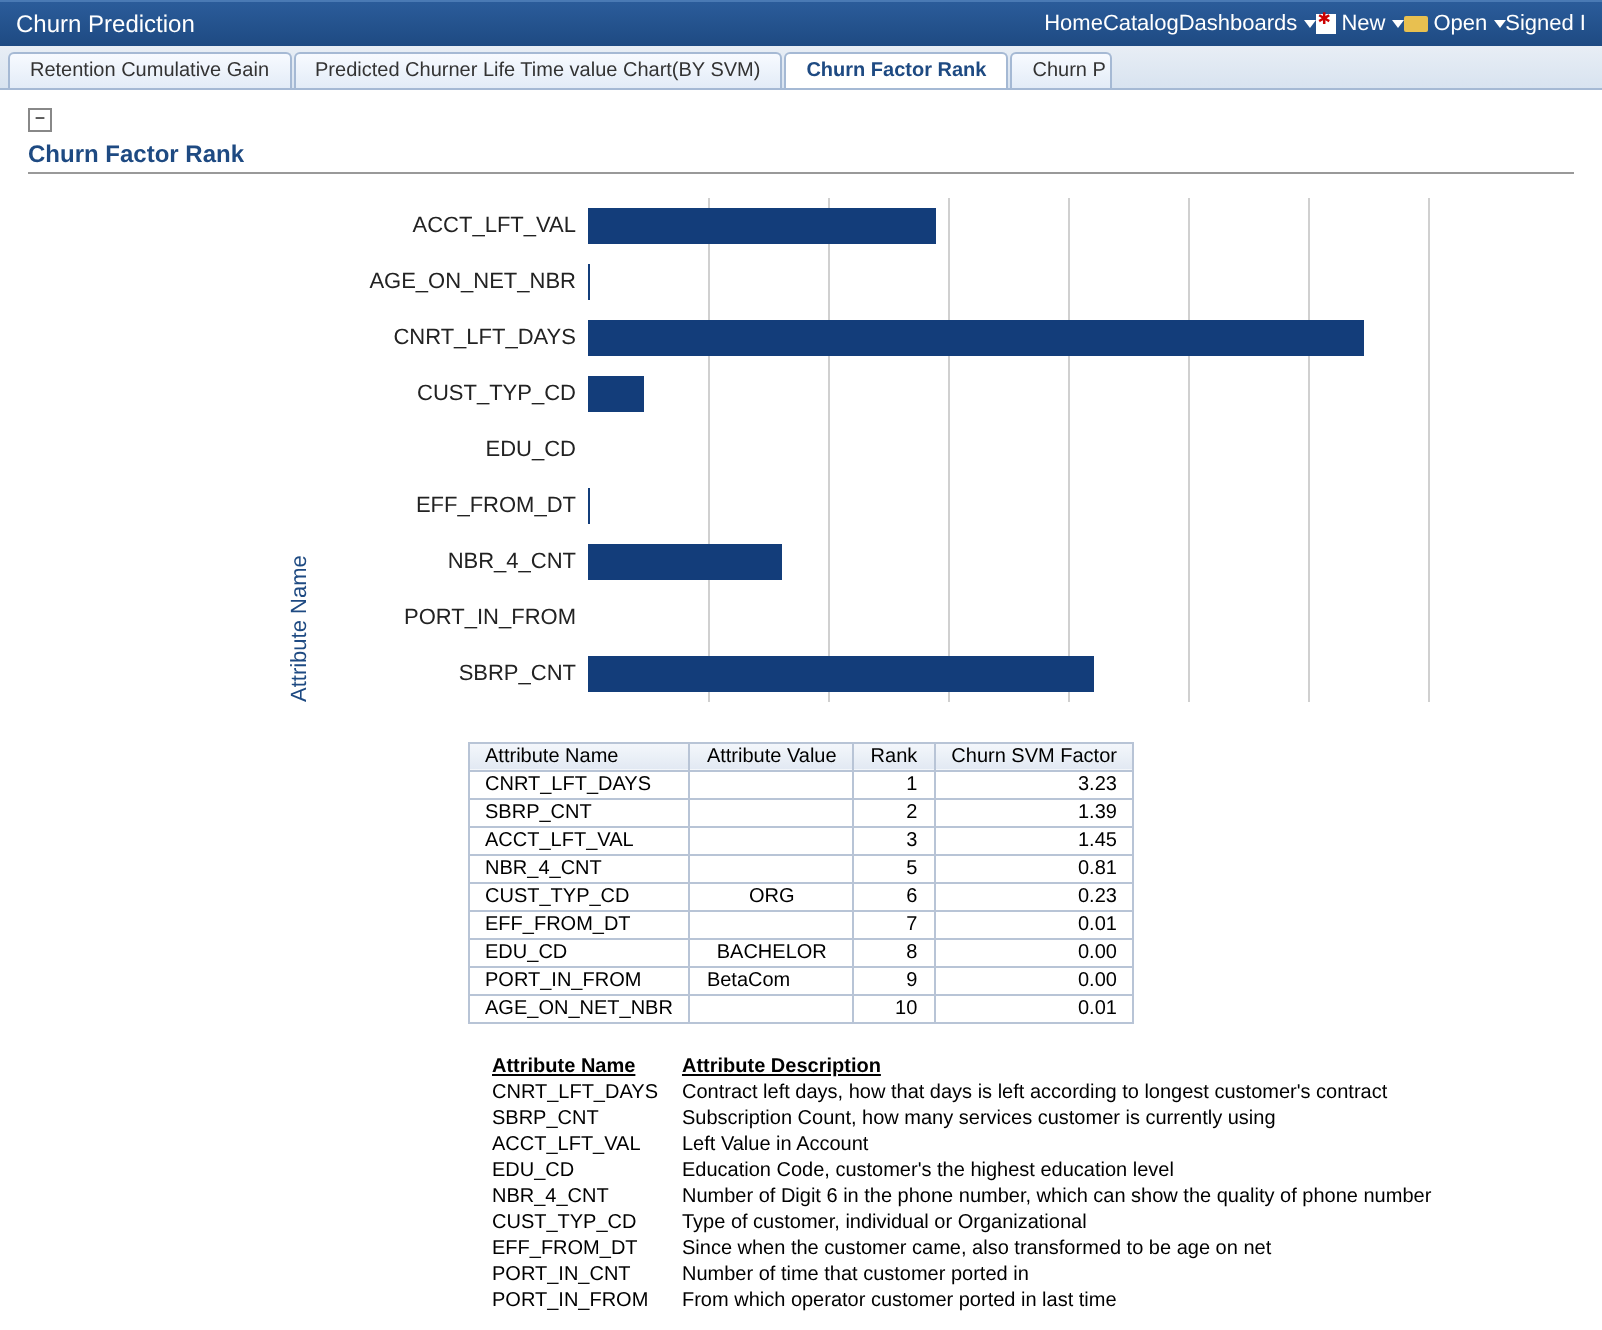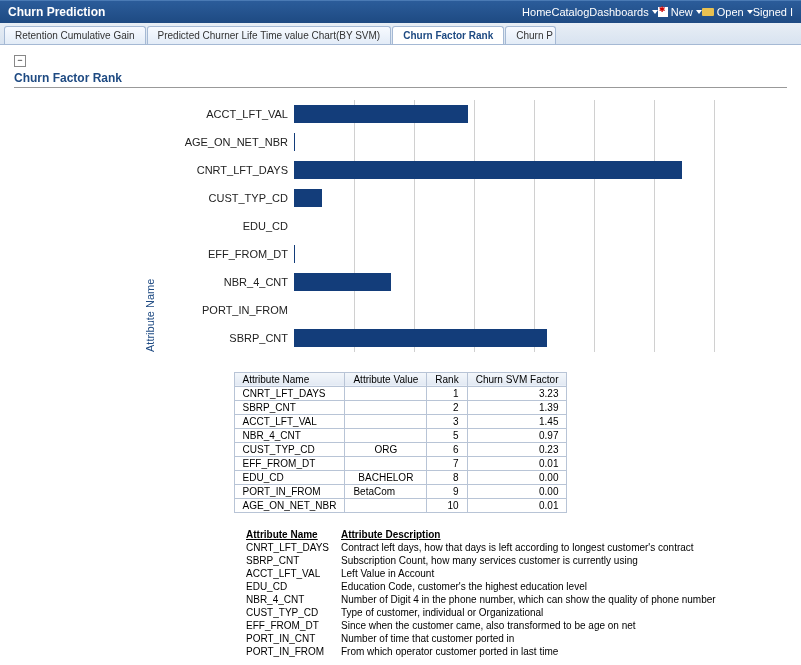--- a/index.html
+++ b/index.html
@@ -1,18 +1,18 @@
 <!DOCTYPE html>
 <html><head>
 <meta charset="utf-8">
 <style>
 * { box-sizing: border-box; margin: 0; padding: 0; }
 body { font-family: Tahoma, Arial, sans-serif; font-size: 11px; background: #fff; width: 801px; }
 .titlebar { background: linear-gradient(#2b5c9a, #1e4a82); color: #fff; padding: 4px 8px; display: flex; justify-content: space-between; align-items: center; border-top: 1px solid #4a7ab4; }
-.titlebar-title { font-weight: bold; font-size: 12px; }
+.titlebar-title { font-weight: normal; font-size: 12px; }
 .titlebar-menu { display: flex; font-size: 11px; }
 .titlebar-menu-item { cursor: pointer; display: flex; align-items: center; gap: 3px; }
 .tabs { background: linear-gradient(#e8eef5, #d8e3f0); padding: 3px 4px 0 4px; display: flex; gap: 0; border-bottom: 1px solid #a5b9d4; overflow: hidden; }
 .tab { background: linear-gradient(#f7faff, #e3ecf7); border: 1px solid #a5b9d4; border-bottom: none; padding: 3px 10px; margin-right: 1px; border-radius: 3px 3px 0 0; cursor: pointer; white-space: nowrap; font-size: 10px; color: #333; }
 .tab.active { background: #fff; font-weight: bold; color: #1e4a82; }
 .tab.trunc { padding-right: 2px; }
 .content { padding: 8px 14px; }
 .collapse-toggle { width: 12px; height: 12px; border: 1px solid #888; display: inline-flex; align-items: center; justify-content: center; font-size: 9px; line-height: 1; cursor: pointer; background: #fff; }
 .section-title { color: #1e4a82; font-weight: bold; font-size: 12px; margin: 4px 0 2px 0; }
 .section-divider { border-top: 1px solid #999; margin-bottom: 12px; }
@@ -170,21 +170,21 @@
         <tr>
           <td>ACCT_LFT_VAL</td>
           <td style="text-align:center"></td>
           <td class="num">3</td>
           <td class="num">1.45</td>
         </tr>
         <tr>
           <td>NBR_4_CNT</td>
           <td style="text-align:center"></td>
           <td class="num">5</td>
-          <td class="num">0.97</td>
+          <td class="num">0.81</td>
         </tr>
         <tr>
           <td>CUST_TYP_CD</td>
           <td style="text-align:center">ORG</td>
           <td class="num">6</td>
           <td class="num">0.23</td>
         </tr>
         <tr>
           <td>EFF_FROM_DT</td>
           <td style="text-align:center"></td>
@@ -232,21 +232,21 @@
           <tr>
             <td>ACCT_LFT_VAL</td>
             <td>Left Value in Account</td>
           </tr>
           <tr>
             <td>EDU_CD</td>
             <td>Education Code, customer's the highest education level</td>
           </tr>
           <tr>
             <td>NBR_4_CNT</td>
-            <td>Number of Digit 4 in the phone number, which can show the quality of phone number</td>
+            <td>Number of Digit 6 in the phone number, which can show the quality of phone number</td>
           </tr>
           <tr>
             <td>CUST_TYP_CD</td>
             <td>Type of customer, individual or Organizational</td>
           </tr>
           <tr>
             <td>EFF_FROM_DT</td>
             <td>Since when the customer came, also transformed to be age on net</td>
           </tr>
           <tr>

